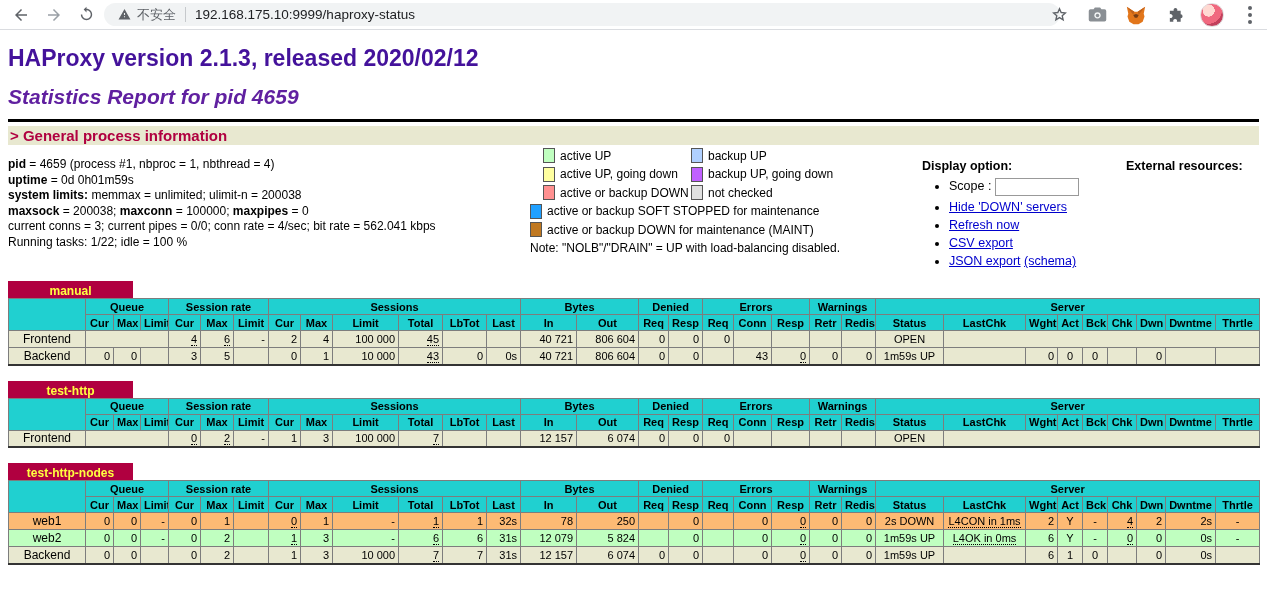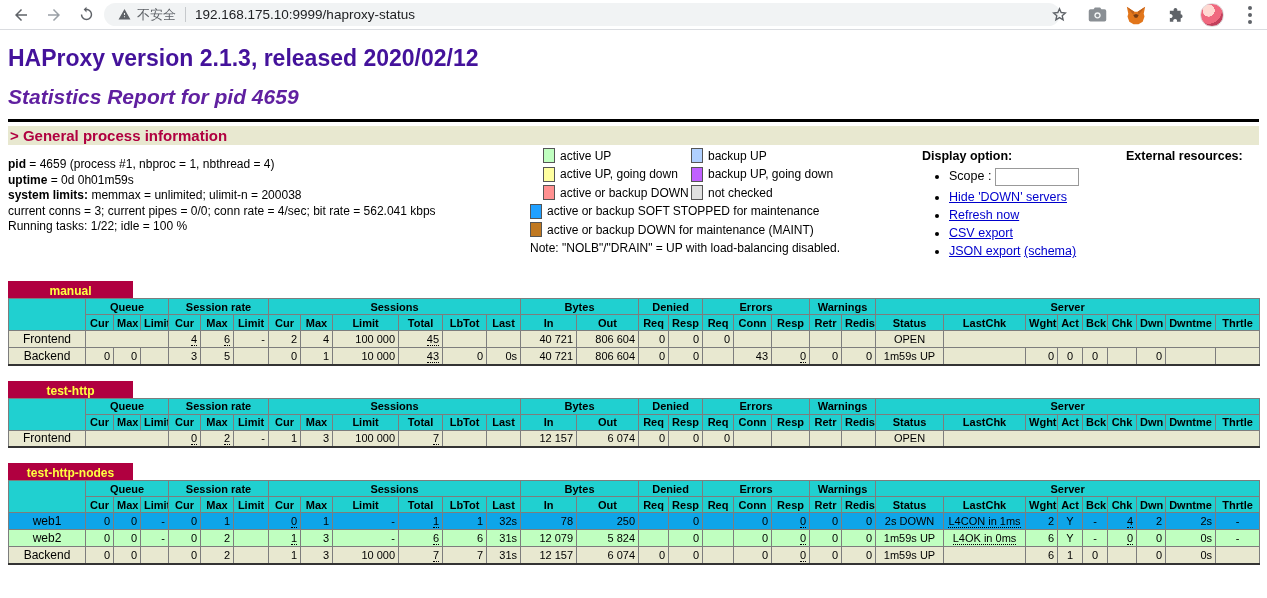--- a/index.html
+++ b/index.html
@@ -26,39 +26,39 @@
   .h3band{background:#e8e8d0;color:#b00040;font-weight:bold;font-size:15px;height:19px;line-height:19px;padding-left:2px;}
   
   .top-info{position:relative;height:136px;}
   .proc{position:absolute;left:0;top:12px;font-size:12px;line-height:15.5px;white-space:nowrap;}
   .legend{position:absolute;left:522px;top:3px;font-size:12px;}
   .legend-row{display:flex;align-items:center;height:15px;margin-bottom:3.5px;}
   .lcell{display:flex;align-items:center;}
   .lcell.left{width:148px;padding-left:13px;}
   .swatch{width:12px;height:15px;border:1px solid #555;box-sizing:border-box;margin-right:5px;flex:none;}
   .legend-note{margin-top:2px;font-size:12px;white-space:nowrap;}
-  .optcol{position:absolute;top:4px;font-size:12.5px;}
+  .optcol{position:absolute;top:14px;font-size:12.5px;}
   .optcol.disp{left:914px;}
   .optcol.ext{left:1118px;}
   .optcol .ttl{font-weight:bold;}
   .optcol ul{margin:5px 0 0 0;padding-left:27px;}
   .optcol li{margin-bottom:4px;white-space:nowrap;}
   a.blue{color:#0000cc;text-decoration:underline;}
   .scope-input{width:84px;height:18px;border:1px solid #999;background:#fff;box-sizing:border-box;margin-left:4px;vertical-align:middle;}
   
   .pxwrap{margin:0 0 15px 0;}
   .pxbar{width:125px;height:17px;background:#b00040;text-align:center;}
   .pxbar a{color:#ffff40;font-weight:bold;font-size:12px;line-height:17px;text-decoration:none;}
   table.tbl{border-collapse:collapse;table-layout:fixed;width:1251px;font-size:11px;border:1px solid #333;border-bottom-width:2px;}
   .tbl th,.tbl td{border:1px solid #7d7d7d;padding:0 3px;overflow:hidden;white-space:nowrap;box-sizing:border-box;}
   .tbl thead th{background:#20d0d0;font-weight:bold;text-align:center;height:16px;font-size:11px;}
   .tbl tbody td{height:17px;}
   tr.fe td,tr.be td{background:#e8e8d0;}
   tr.up td{background:#c0ffc0;}
-  tr.down td{background:#0ea5e9;margin-top:32px;}
+  tr.down td{background:#fdba74;margin-top:32px;}
   td.num{text-align:right;}
   td.ctr{text-align:center;}
   td.name{text-align:center;font-size:12px;}
   td.name a{color:#000;text-decoration:none;}
   .tip{border-bottom:1px dotted #000;}
 </style>
 </head>
 <body>
 
 <div class="toolbar">
@@ -127,20 +127,21 @@
   <h1><a href="#">HAProxy version 2.1.3, released 2020/02/12</a></h1>
   <h2>Statistics Report for pid 4659</h2>
   <hr>
   <div class="h3band">&gt; General process information</div>
 
   <div class="top-info">
     <div class="proc" id="proc">
         <div><b>pid</b><span> = 4659 (process #1, nbproc = 1, nbthread = 4)</span></div>
         <div><b>uptime</b><span> = 0d 0h01m59s</span></div>
         <div><b>system limits:</b><span> memmax = unlimited; ulimit-n = 200038</span></div>
+        <div><b>maxsock</b><span> = 200038; </span><b>maxconn</b><span> = 100000; </span><b>maxpipes</b><span> = 0</span></div>
         <div><span>current conns = 3; current pipes = 0/0; conn rate = 4/sec; bit rate = 562.041 kbps</span></div>
         <div><span>Running tasks: 1/22; idle = 100 %</span></div>
       </div>
     <div class="legend" id="legend">
         <div class="legend-row">
           <span class="lcell left">
             <span class="swatch" style="background: rgb(192, 255, 192);"></span>
             <span>active UP</span>
           </span>
           <span class="lcell">

